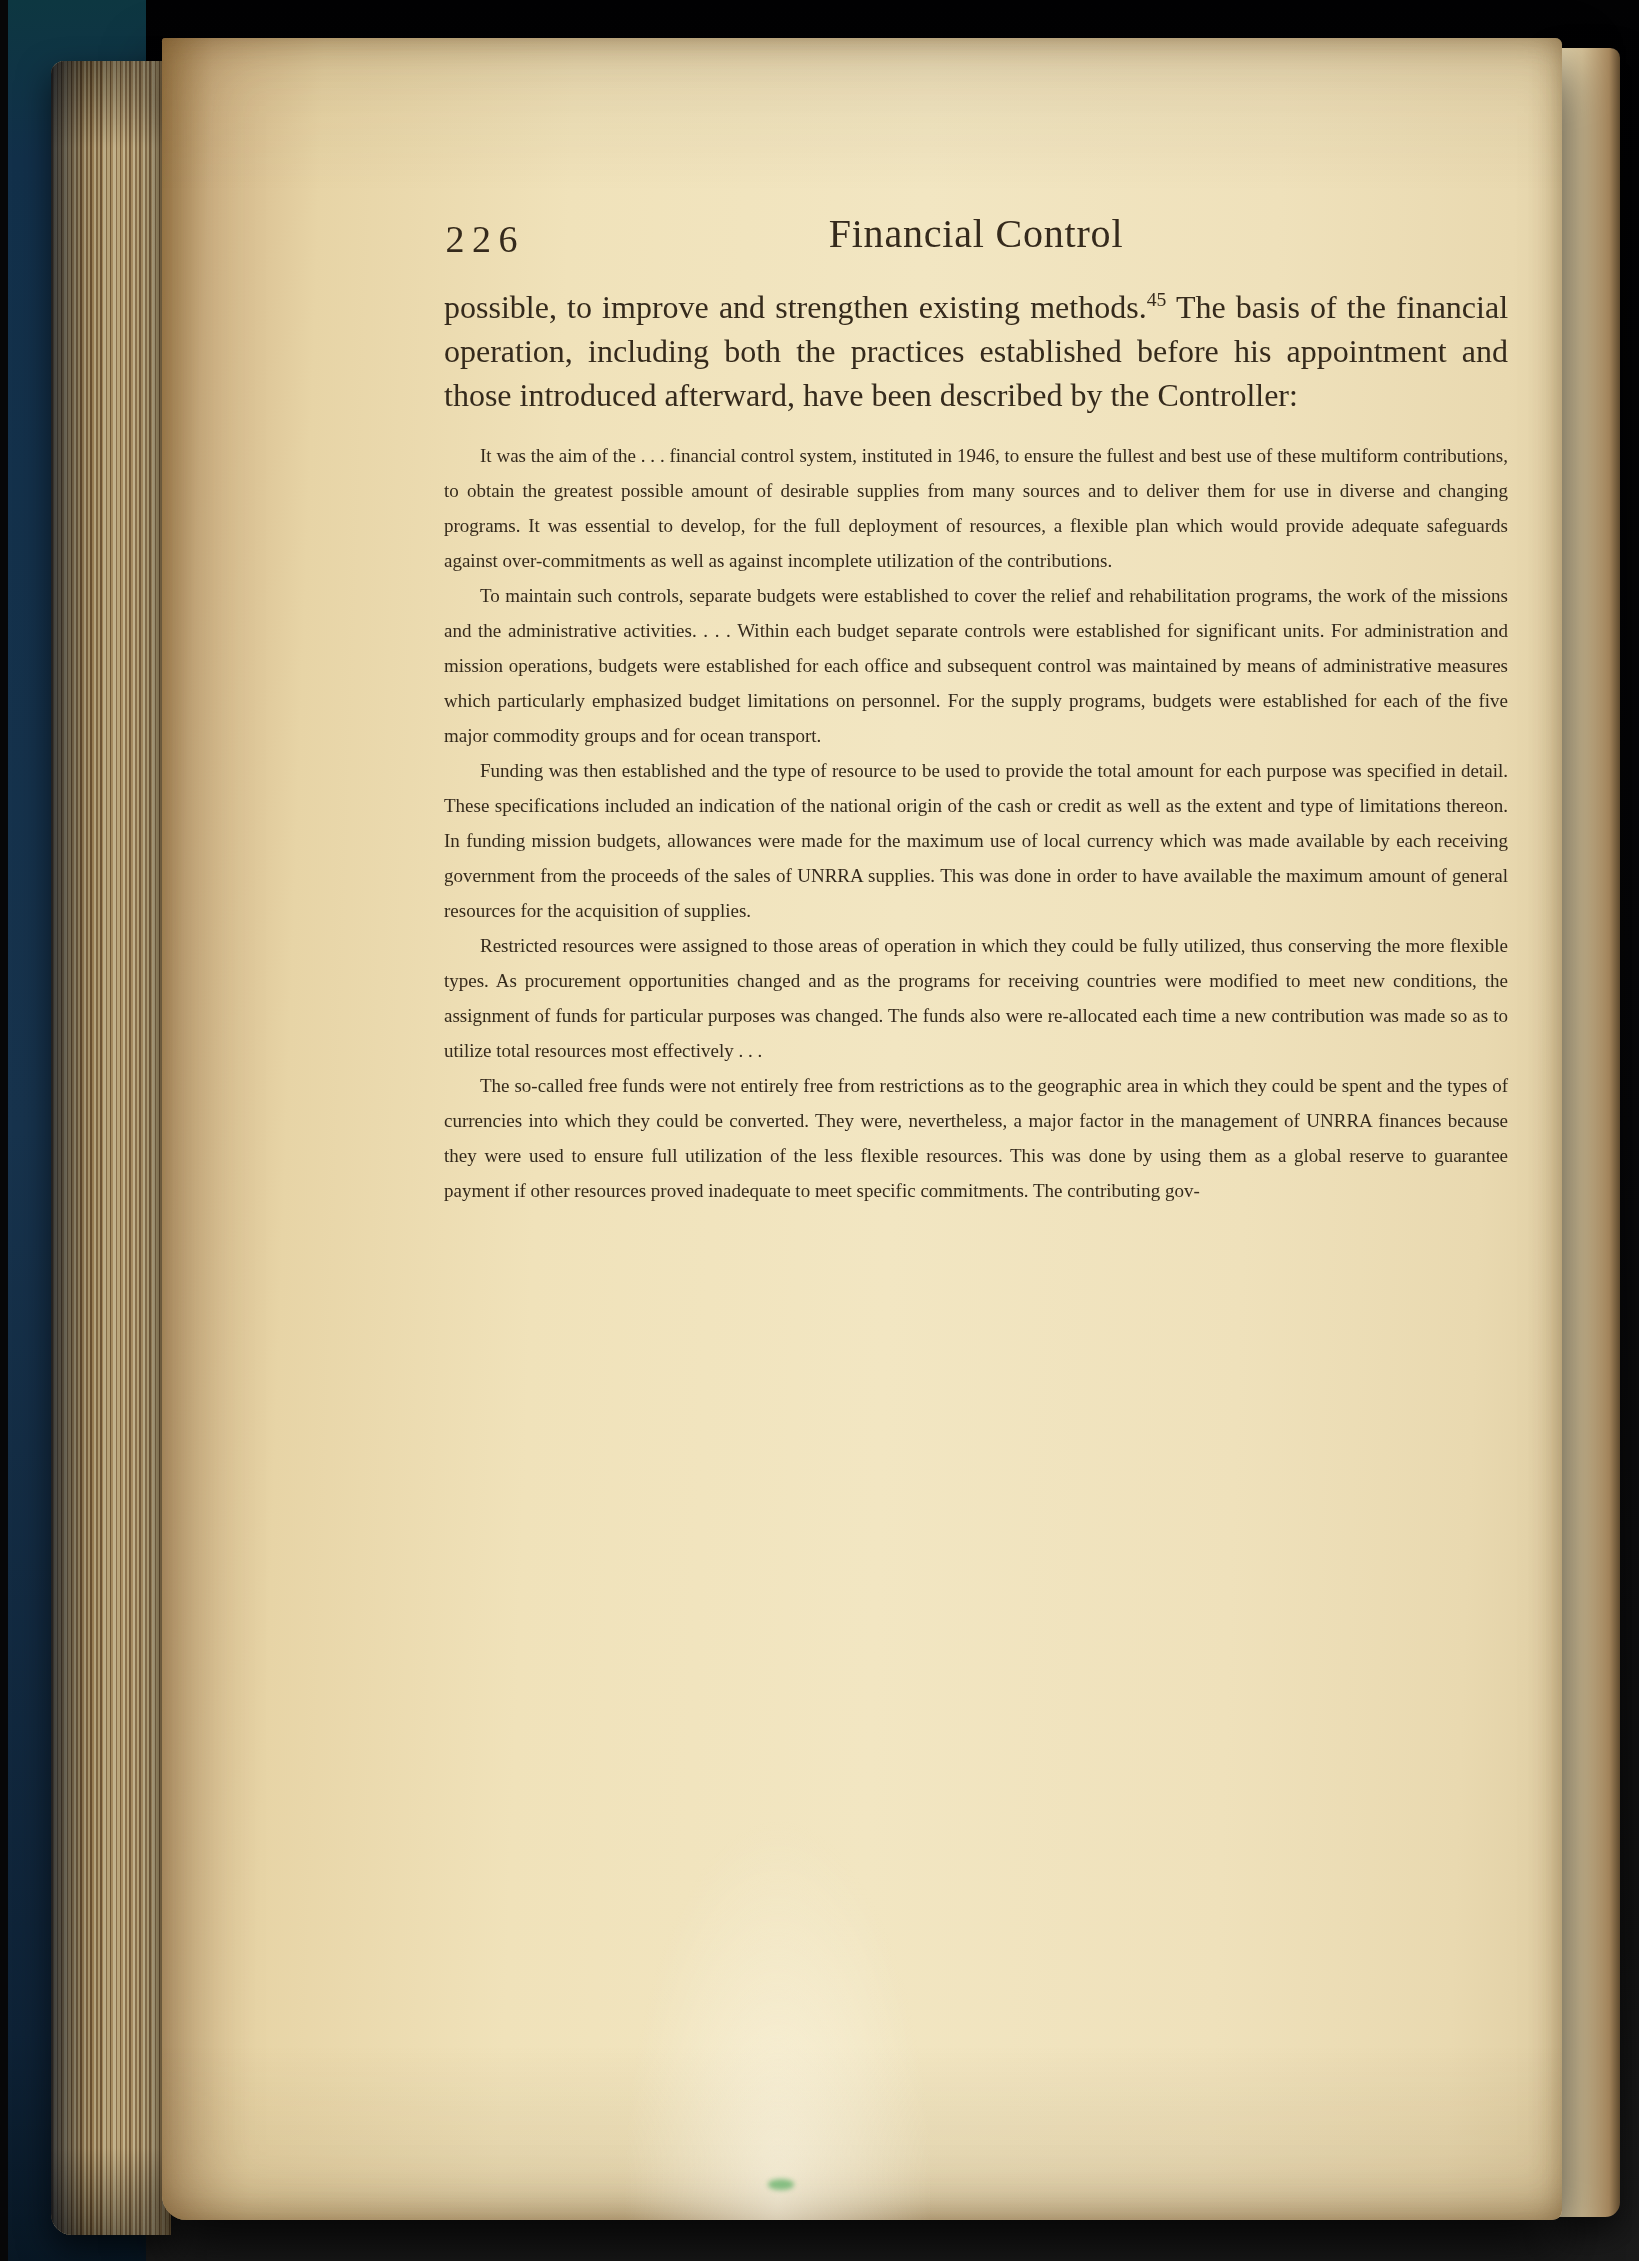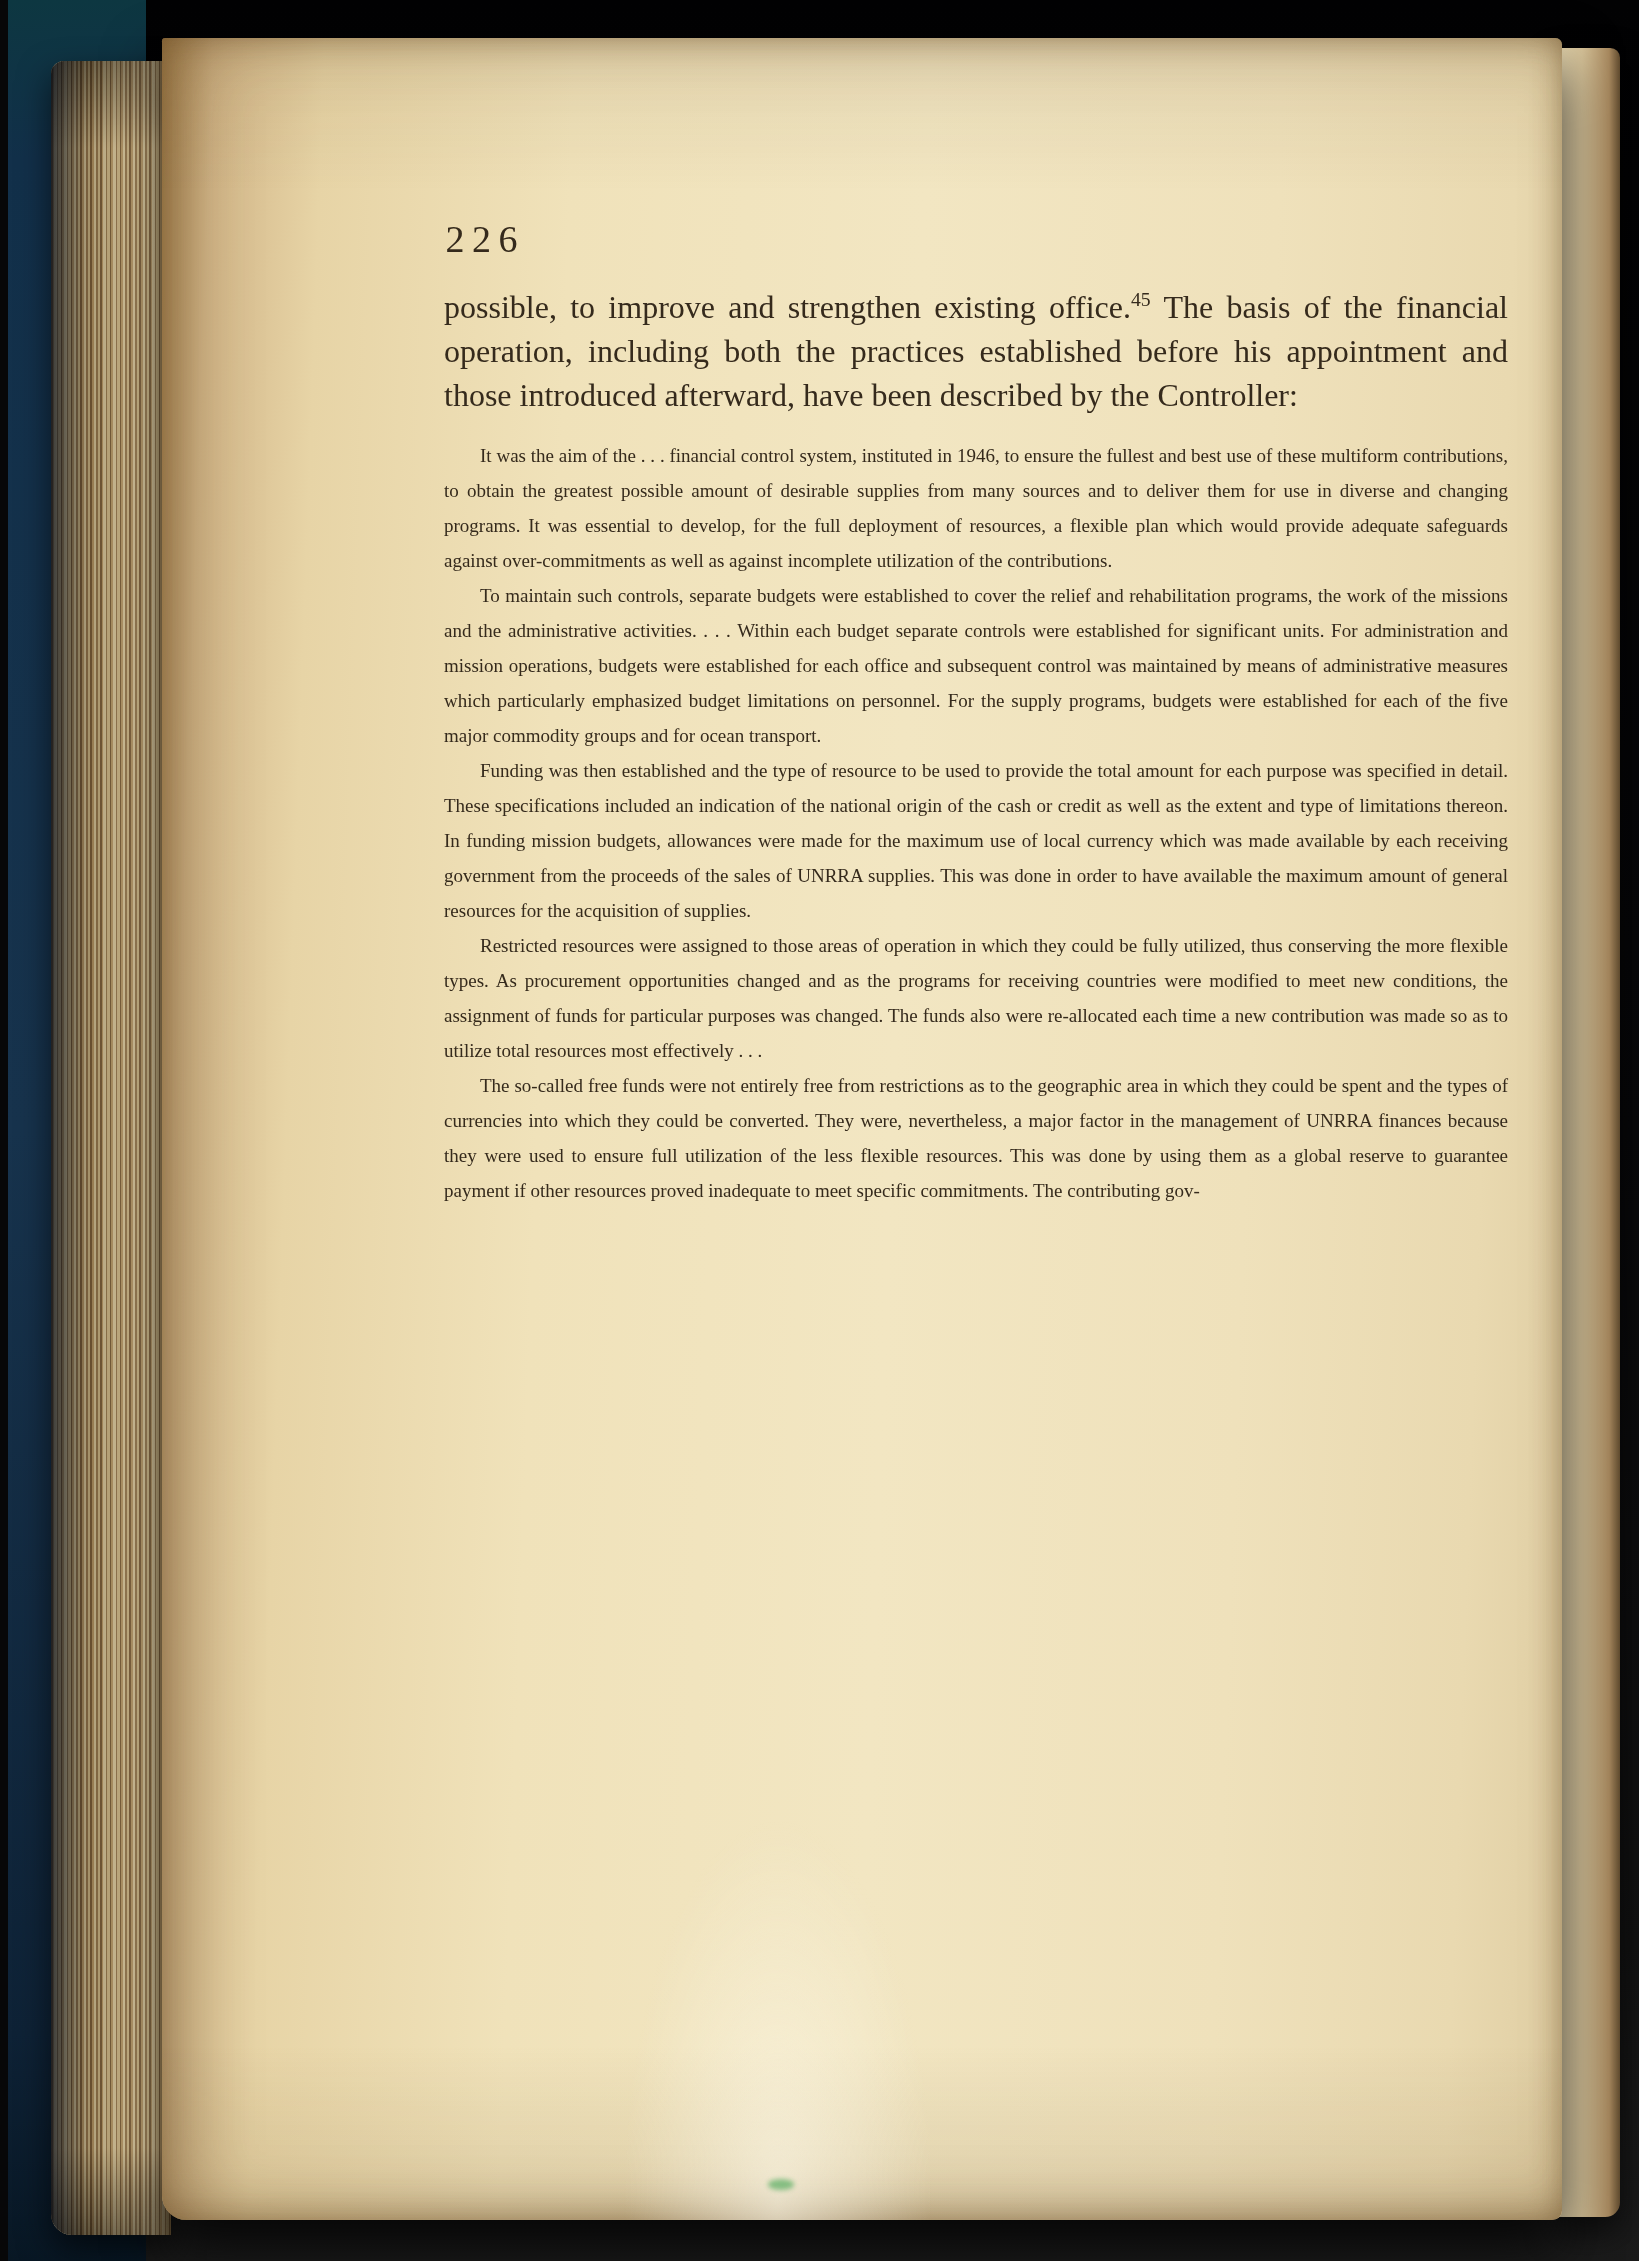--- a/index.html
+++ b/index.html
@@ -134,23 +134,24 @@
 
   <div class="cover"></div>
   <div class="edges"></div>
   <div class="facing"></div>
 
   <div class="page">
     <div class="content">
 
       <div class="running-head">
         <span class="page-num">226</span>
+        <span class="head-title">Financial Control</span>
       </div>
 
-      <p class="intro"><span>possible, to improve and strengthen existing office.</span><sup class="fnref">45</sup> <span>The basis of the financial operation, including both the practices established before his appointment and those introduced afterward, have been described by the Controller:</span></p>
+      <p class="intro"><span>possible, to improve and strengthen existing methods.</span><sup class="fnref">45</sup> <span>The basis of the financial operation, including both the practices established before his appointment and those introduced afterward, have been described by the Controller:</span></p>
 
       <div class="quote">
         <p>It was the aim of the . . . financial control system, instituted in 1946, to ensure the fullest and best use of these multiform contributions, to obtain the greatest possible amount of desirable supplies from many sources and to deliver them for use in diverse and changing programs. It was essential to develop, for the full deployment of resources, a flexible plan which would provide adequate safeguards against over-commitments as well as against incomplete utilization of the contributions.</p>
         <p>To maintain such controls, separate budgets were established to cover the relief and rehabilitation programs, the work of the missions and the administrative activities. . . . Within each budget separate controls were established for significant units. For administration and mission operations, budgets were established for each office and subsequent control was maintained by means of administrative measures which particularly emphasized budget limitations on personnel. For the supply programs, budgets were established for each of the five major commodity groups and for ocean transport.</p>
         <p>Funding was then established and the type of resource to be used to provide the total amount for each purpose was specified in detail. These specifications included an indication of the national origin of the cash or credit as well as the extent and type of limitations thereon. In funding mission budgets, allowances were made for the maximum use of local currency which was made available by each receiving government from the proceeds of the sales of UNRRA supplies. This was done in order to have available the maximum amount of general resources for the acquisition of supplies.</p>
         <p>Restricted resources were assigned to those areas of operation in which they could be fully utilized, thus conserving the more flexible types. As procurement opportunities changed and as the programs for receiving countries were modified to meet new conditions, the assignment of funds for particular purposes was changed. The funds also were re-allocated each time a new contribution was made so as to utilize total resources most effectively . . .</p>
         <p>The so-called free funds were not entirely free from restrictions as to the geographic area in which they could be spent and the types of currencies into which they could be converted. They were, nevertheless, a major factor in the management of UNRRA finances because they were used to ensure full utilization of the less flexible resources. This was done by using them as a global reserve to guarantee payment if other resources proved inadequate to meet specific commitments. The contributing gov-</p>
       </div>
 
 

